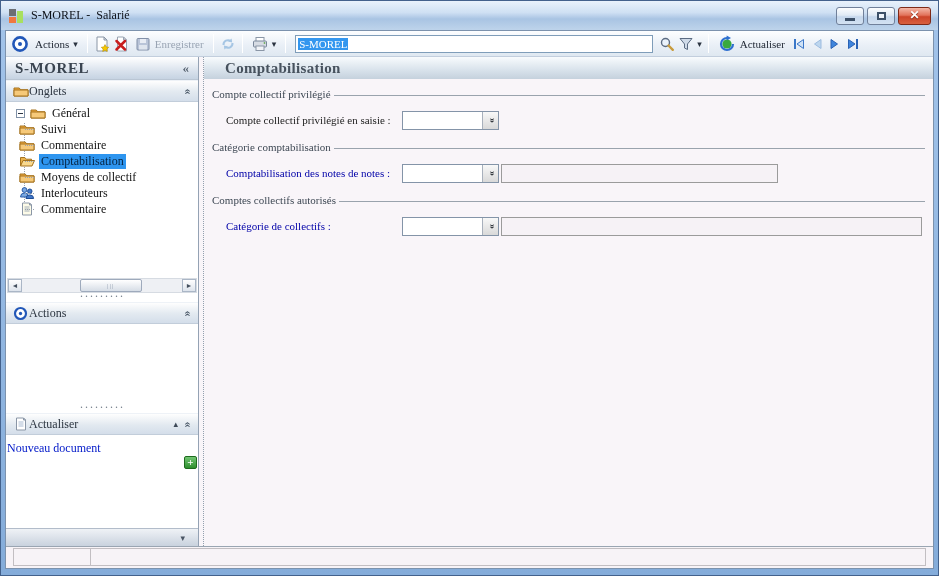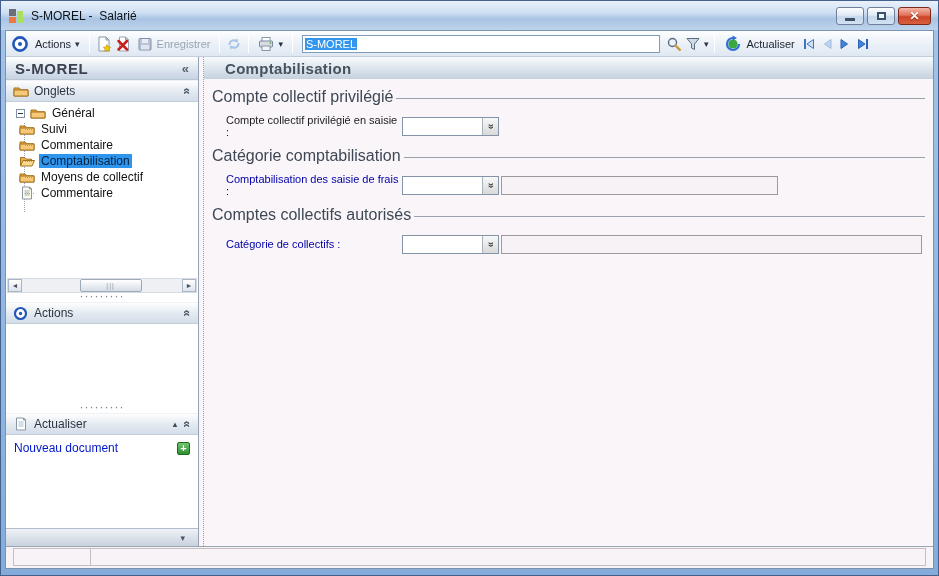--- a/index.html
+++ b/index.html
@@ -4,21 +4,21 @@
 <style>
   * { box-sizing: border-box; }
   html,body { margin:0; padding:0; }
   body {
     width:939px; height:576px;
     font-family:"Liberation Sans", sans-serif;
     background:#6f97c4;
   }
   .window { width:939px; height:576px; position:relative;
     background:linear-gradient(#a3c4ea,#84acda);
-    border:1px solid #43618c; }
+    border:1px solid #43618c;font-family:Liberation Serif, serif; }
 
   
   .titlebar { height:29px; display:flex; align-items:center; padding:0 7px;
     background:linear-gradient(#e9f2fc 0%,#cfe0f3 40%,#a9c4e3 62%,#bed4eb 100%); }
   .app-icon { width:16px; height:16px; flex:0 0 16px; }
   .title-text { font-size:12px; color:#0d1219; margin-left:7px; white-space:pre; }
   .win-buttons { margin-left:auto; display:flex; gap:3px; }
   .win-btn { width:28px; height:18px; border:1px solid #70809a; border-radius:3px;
     background:linear-gradient(#fcfdfe,#e0eaf5 45%,#c5d7ec 55%,#d3e2f2);
     display:flex; align-items:center; justify-content:center; cursor:default; }
@@ -54,21 +54,21 @@
   .v-splitter { flex:0 0 5px; background:#f9f5f9; border-right:1px dotted #93a0ae; }
   .content { flex:1; display:flex; flex-direction:column; background:#f9f5f9; min-width:0; }
 
   
   .side-title { flex:0 0 23px; background:linear-gradient(#ffffff,#d8e1ec 65%,#c6d3e2);
     display:flex; align-items:center; padding:0 9px; border-bottom:1px solid #bac6d4; }
   .side-title .t { font-size:15px; font-weight:bold; color:#3a4450; letter-spacing:.6px; }
   .side-title .chev { margin-left:auto; color:#55616f; font-size:13px; font-weight:bold; }
   .panel-h { flex:0 0 22px; background:linear-gradient(#fefefe,#e2e9f0 55%,#d4deea);
     border-top:1px solid #eef2f7; border-bottom:1px solid #c2cdda;
-    display:flex; align-items:center; padding:0 7px; gap:5px; font-size:12px; color:#2c3540;justify-content:center; }
+    display:flex; align-items:center; padding:0 7px; font-size:12px; color:#2c3540;justify-content:center; }
   .p-icon { width:16px; height:15px; flex:0 0 16px; }
   .chev-up { transform:rotate(90deg); display:inline-block; color:#4a5868; font-weight:bold; font-size:12px; }
   .panel-h .right { margin-left:auto; display:flex; align-items:center; gap:7px; }
   .tri { font-size:9px; color:#3e4a58; }
 
   .tree-wrap { flex:0 0 176px; position:relative; padding-top:3px; overflow:hidden; }
   .vguide { position:absolute; left:18px; top:21px; height:89px; border-left:1px dotted #98a2ae; }
   .trow { height:16px; display:flex; align-items:center; font-size:12px; color:#121212; position:relative; }
   .trow .lbl { padding:0 2px; white-space:nowrap; }
   .trow.selected .lbl { background:#2e95ef; color:#05223f; }
@@ -82,34 +82,34 @@
   .hscroll { flex:0 0 15px; margin:0 1px; display:flex; background:#eef0f4; border:1px solid #d6dbe2; }
   .sb-btn { width:14px; flex:0 0 14px; background:linear-gradient(#fefefe,#dde3ec); border:1px solid #aab6c6;
     font-size:7px; color:#45505e; display:flex; align-items:center; justify-content:center; }
   .sb-track { flex:1; position:relative; }
   .sb-thumb { position:absolute; left:36%; width:62px; top:0; bottom:0;
     background:linear-gradient(#ffffff,#d6dde6); border:1px solid #9eaabc; border-radius:2px;
     display:flex; align-items:center; justify-content:center; font-size:7px; letter-spacing:1px; color:#8b99ac; }
   .dots { flex:0 0 9px; text-align:center; font-size:12px; line-height:7px; color:#79838f; letter-spacing:1px; }
   .actions-body { flex:0 0 80px; background:#fff; }
   .docs-body { flex:1; background:#fff; padding-top:4px; min-height:0; }
-  .newdoc-row { display:flex; align-items:center; padding:2px 8px; }
+  .newdoc-row { display:flex; align-items:flex-start; padding:2px 1px;flex-direction:column; }
   .newdoc-link { color:#0018c8; font-size:12px; }
   .plus-btn { margin-left:auto; width:13px; height:13px; border:1px solid #1d6b1d; border-radius:2px;
     background:linear-gradient(#72c572,#2e8f2e); color:#fff; font-size:11px; line-height:10px;
     text-align:center; font-weight:bold; }
   .side-footer { flex:0 0 18px; background:linear-gradient(#eff2f6,#c9d2de); border-top:1px solid #b2bcca;
     display:flex; align-items:center; justify-content:flex-end; padding-right:13px; color:#4a5564; font-size:9px; }
 
   
   .content-h { flex:0 0 22px; background:linear-gradient(#f8fbfd,#d8e2eb 60%,#c5d1dd);
     display:flex; align-items:center; padding-left:21px; }
   .content-h .t { font-size:15px; font-weight:bold; color:#47525e; letter-spacing:.3px; }
   .content-body { flex:1; padding:5px 8px 0 8px; }
-  .group-head { display:flex; align-items:center; font-size:16px; color:#3e4854; margin-top:4px; white-space:nowrap; }
+  .group-head { display:flex; align-items:center; font-size:11px; color:#3e4854; margin-top:4px; white-space:nowrap; }
   .group-head::after { content:""; flex:1 1 auto; border-top:1px solid #9aa3ad; margin-left:3px; margin-top:2px; }
   .field-row { display:flex; align-items:center; margin:10px 0 11px 14px; height:20px; }
   .field-label { font-size:11px; color:#1c1c1c; width:176px; flex:0 0 176px; }
   .field-label.blue { color:#0000a8; }
   .combo { width:97px; flex:0 0 97px; height:19px; border:1px solid #8494a8; background:#fff; display:flex; }
   .combo-val { flex:1; font-size:11px; }
   .combo-btn { width:16px; flex:0 0 16px; background:linear-gradient(#f8f8f8,#d9d9d9); border-left:1px solid #a8b0bc;
     display:flex; align-items:center; justify-content:center; }
   .combo-btn .g { transform:rotate(-90deg); font-size:10px; font-weight:bold; color:#24292f; }
   .ext-field { height:19px; border:1px solid #9b9b9b; background:#f6f2f6; margin-left:2px; }
@@ -321,20 +321,31 @@
               <span class="lbl">Comptabilisation</span>
             </div>
             <div class="trow child">
               <span class="ticon">
                 <svg viewBox="0 0 16 14" width="16" height="14">
                   <path d="M1 4 h5.2 l1.6 1.8 H15 V12 H1 Z" fill="#efa83c" stroke="#a5731f"></path>
                   <path d="M1 6 H15 V12 H1 Z" fill="#f6c979" stroke="#a5731f"></path>
                 </svg>
               </span>
               <span class="lbl">Moyens de collectif</span>
+            </div>
+            <div class="trow child">
+              <span class="ticon">
+                <svg viewBox="0 0 16 14" width="16" height="14">
+                  <circle cx="5.5" cy="4" r="2.4" fill="#7aa8e0" stroke="#2a5caa"></circle>
+                  <path d="M1.5 11 q0 -4 4 -4 q4 0 4 4 Z" fill="#7aa8e0" stroke="#2a5caa"></path>
+                  <circle cx="10.8" cy="5.2" r="2.2" fill="#3f76c8" stroke="#1e4c95"></circle>
+                  <path d="M7 12.5 q0 -3.6 3.8 -3.6 q3.8 0 3.8 3.6 Z" fill="#3f76c8" stroke="#1e4c95"></path>
+                </svg>
+              </span>
+              <span class="lbl">Interlocuteurs</span>
             </div>
             <div class="trow child">
               <span class="ticon">
                 <svg viewBox="0 0 16 14" width="16" height="14">
                   <path d="M3.5 1 h7 l2 2 v10 H3.5 Z" fill="#fdfbe8" stroke="#8a96a6"></path>
                   <path d="M10.5 1 l2 2 h-2 Z" fill="#d8dce4" stroke="#8a96a6"></path>
                   <path d="M5.5 5 h5 M5.5 7 h5 M5.5 9 h5" stroke="#9aa6b4" stroke-width="0.9"></path>
                 </svg>
               </span>
               <span class="lbl">Commentaire</span>
@@ -411,21 +422,21 @@
                 <span class="combo-btn">
                     <span class="g">«</span>
                   </span>
               </div>
             </div>
 
             <div class="group-head">
               <span>Catégorie comptabilisation</span>
             </div>
             <div class="field-row">
-              <span class="field-label blue">Comptabilisation des saisie de frais :</span>
+              <span class="field-label blue">Comptabilisation des notes de notes :</span>
               <div class="combo">
                 <span class="combo-val"></span>
                 <span class="combo-btn">
                     <span class="g">«</span>
                   </span>
               </div>
               <div class="ext-field ext-w1"></div>
             </div>
 
             <div class="group-head">

